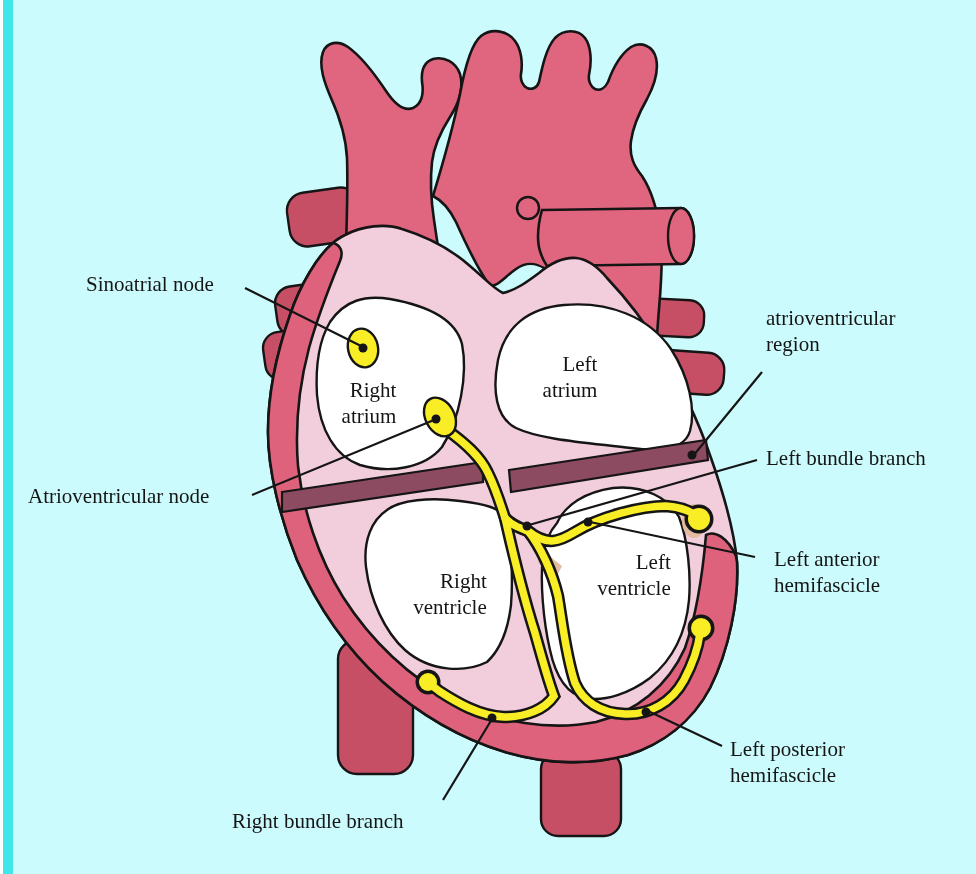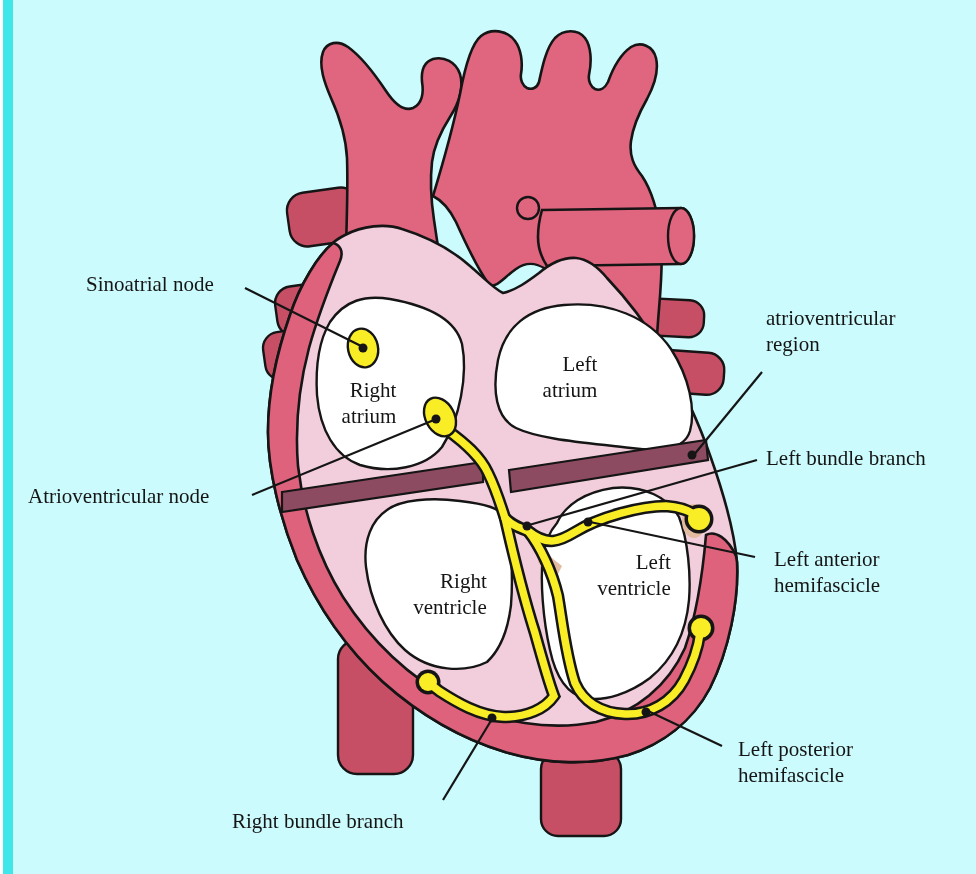--- a/index.html
+++ b/index.html
@@ -180,20 +180,20 @@
   <div>region</div>
 </div>
 
 <div class="label" style="left:766px; top:446px;">Left bundle branch</div>
 
 <div class="label multi" style="left:766px; top:546px;margin-left:8px;">
   <div>Left anterior</div>
   <div>hemifascicle</div>
 </div>
 
-<div class="label multi" style="left:730px; top:736px;margin-left:8px;">
+<div class="label multi" style="left:730px; top:736px;">
   <div>Left posterior</div>
   <div>hemifascicle</div>
 </div>
 
 <div class="label" style="left:232px; top:809px;">Right bundle branch</div>
 
 </div>
 
 </body></html>

